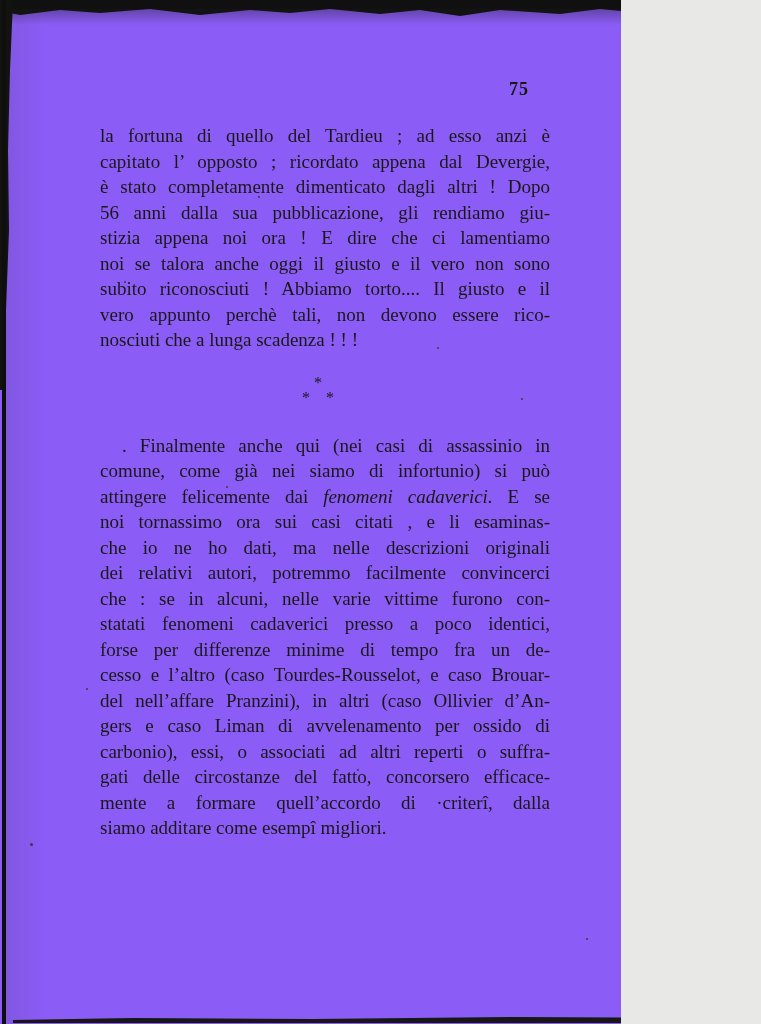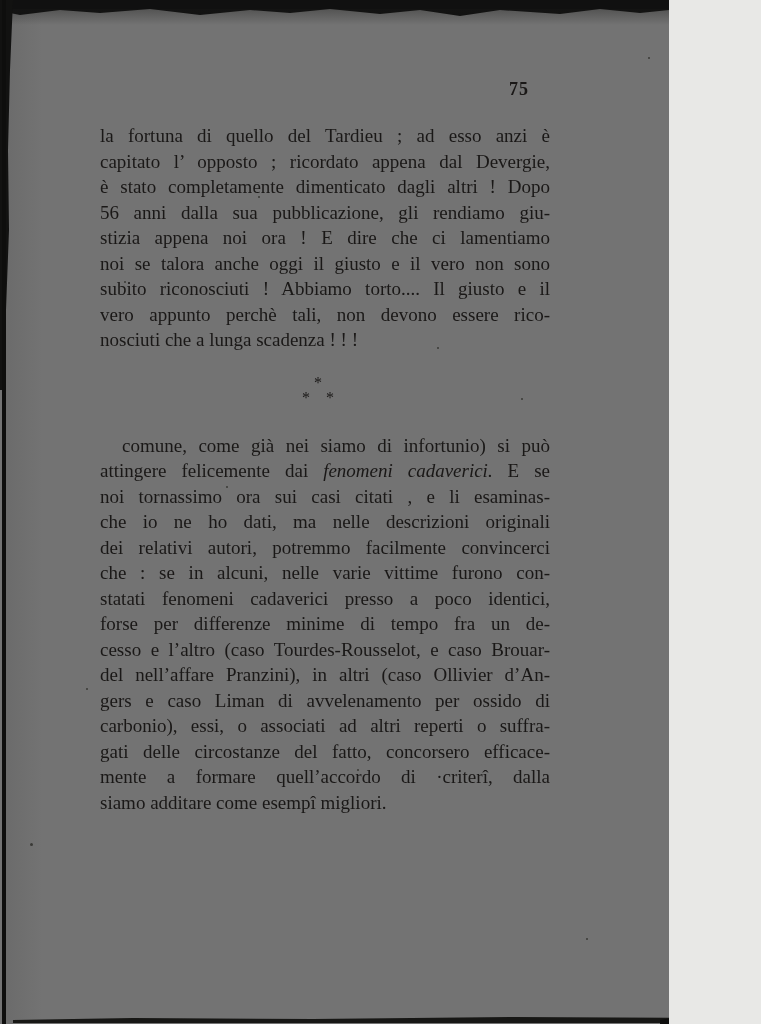--- a/index.html
+++ b/index.html
@@ -1,20 +1,20 @@
 <!DOCTYPE html>
 <html><head>
 <meta charset="utf-8">
 <style>
   html, body { margin: 0; padding: 0; background: #e8e8e6; }
   .page {
     position: relative;
-    width: 669px;
+    width: 621px;
     height: 1024px;
-    background: #737373;
+    background: #8b5cf6;
     overflow: hidden;
     font-family: "Liberation Serif", serif;
     color: #1a1817;
   }
   
   .spine-shade {
     position: absolute; left: 6px; top: 0; width: 46px; height: 1024px;
     background: linear-gradient(90deg, rgba(40,40,38,0.10), rgba(40,40,38,0.0) 80%);
     pointer-events: none;
   }
@@ -134,20 +134,21 @@
         <div class="line last">nosciuti che a lunga scadenza ! ! !</div>
       </div>
 
     <div class="separator">
       <span class="star star-top">*</span>
       <span class="star star-bl">*</span>
       <span class="star star-br">*</span>
     </div>
 
     <div class="paragraph indent">
+        <div class="line">. Finalmente anche qui (nei casi di assassinio in</div>
         <div class="line">comune, come già nei siamo di infortunio) si può</div>
         <div class="line"><span>attingere felicemente dai </span><span class="italic">fenomeni cadaverici.</span><span> E se</span></div>
         <div class="line">noi tornassimo ora sui casi citati , e li esaminas-</div>
         <div class="line">che io ne ho dati, ma nelle descrizioni originali</div>
         <div class="line">dei relativi autori, potremmo facilmente convincerci</div>
         <div class="line">che : se in alcuni, nelle varie vittime furono con-</div>
         <div class="line">statati fenomeni cadaverici presso a poco identici,</div>
         <div class="line">forse per differenze minime di tempo fra un de-</div>
         <div class="line">cesso e l’altro (caso Tourdes-Rousselot, e caso Brouar-</div>
         <div class="line">del nell’affare Pranzini), in altri (caso Ollivier d’An-</div>

